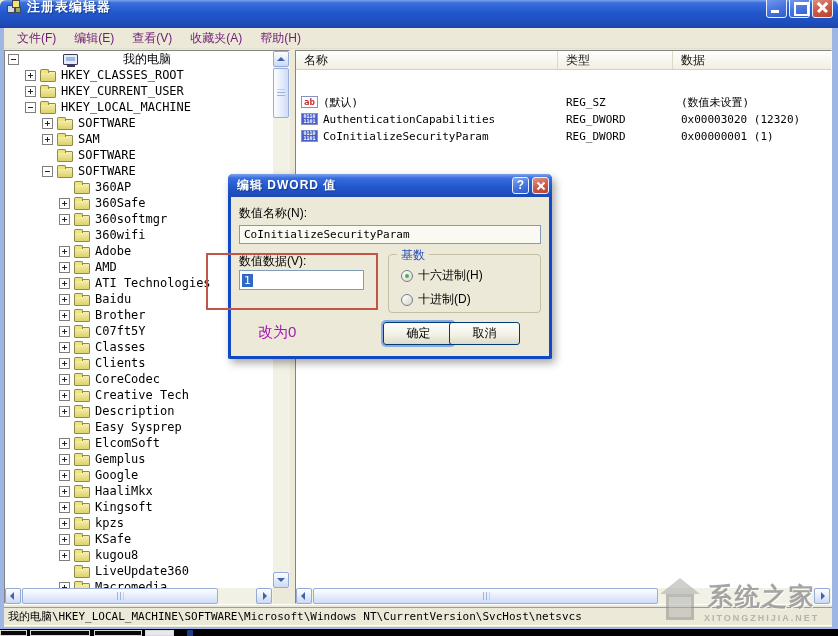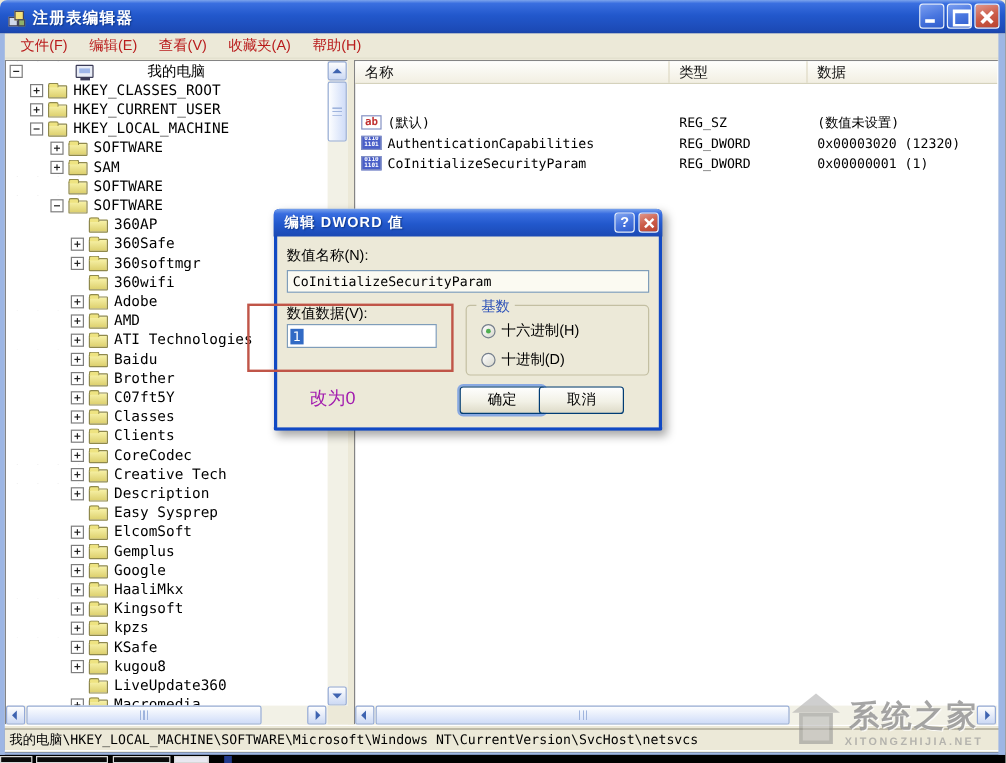--- a/index.html
+++ b/index.html
@@ -5,21 +5,21 @@
   * { margin:0; padding:0; box-sizing:border-box; }
   html,body { background:#555; }
   #screen {
     position:relative; width:838px; height:636px; overflow:hidden;
     background:#ece9d8; font-family:"Liberation Sans",sans-serif;
   }
   
   .titlebar {
     position:absolute; left:0; top:0; width:838px; height:28px;
     background:linear-gradient(180deg,#7ca4ec 0%,#3a6fe0 10%,#2258cc 45%,#1c4ab6 90%,#1a43a6 100%);
-    border-radius:6px 6px 0 0; display:flex; align-items:flex-end; padding:0 5px 4px 6px;
+    border-radius:6px 6px 0 0; display:flex; align-items:center; padding:0 5px 14px 6px;
   }
   .app-icon { width:16px; height:16px; position:relative; margin-right:5px; flex:none; }
   .app-icon i { position:absolute; border:1px solid #445; }
   .app-icon .b1 { left:1px; top:6px; width:8px; height:8px; background:#cfd8ea; }
   .app-icon .b2 { left:6px; top:1px; width:8px; height:8px; background:#f4e27a; }
   .app-icon .b3 { left:9px; top:8px; width:6px; height:6px; background:#8fb06a; }
   .title-text { color:#fff; font-weight:bold; font-size:13px; letter-spacing:1px;
     text-shadow:1px 1px 1px #123a8c; flex:1; }
   .winbtn { width:21px; height:21px; border-radius:3px; border:1px solid #e9f0fb; margin-left:2px;
     position:relative; flex:none; }
@@ -30,21 +30,21 @@
     border:2px solid #fff; border-top-width:3px; }
   .winbtn.close::before,.winbtn.close::after { content:""; position:absolute; left:3px; top:8.5px;
     width:13px; height:2.5px; background:#fff; }
   .winbtn.close::before { transform:rotate(45deg); }
   .winbtn.close::after  { transform:rotate(-45deg); }
   .side-border { position:absolute; top:28px; width:4px; height:601px; background:#9db6e4; z-index:5; }
   .side-border.left { left:0; }
   .side-border.right { left:832px; width:6px; }
   .menubar { position:absolute; left:4px; top:28px; width:828px; height:21px; background:#ece9d8;
     display:flex; align-items:center; padding-left:4px; border-bottom:1px solid #e2dfcd; }
-  .menu-item { font-size:12px; color:#b91c1c; padding:2px 9px; white-space:nowrap; }
+  .menu-item { font-size:12px; color:#701a75; padding:2px 9px; white-space:nowrap; }
   
   .left-pane { position:absolute; left:4px; top:50px; width:286px; height:554px; background:#fff;
     border:1px solid; border-color:#848484 #fff #fff #848484; }
   .tree-view { position:absolute; left:0; top:0; width:268px; height:537px; overflow:hidden; background:#fff;
     background-image:
       repeating-linear-gradient(180deg,#c8c8c8 0 1px,transparent 1px 3px),
       repeating-linear-gradient(180deg,#c8c8c8 0 1px,transparent 1px 3px),
       repeating-linear-gradient(180deg,#c8c8c8 0 1px,transparent 1px 3px),
       repeating-linear-gradient(180deg,#c8c8c8 0 1px,transparent 1px 3px);
     background-size:1px 100%,1px 100%,1px 100%,1px 100%;

